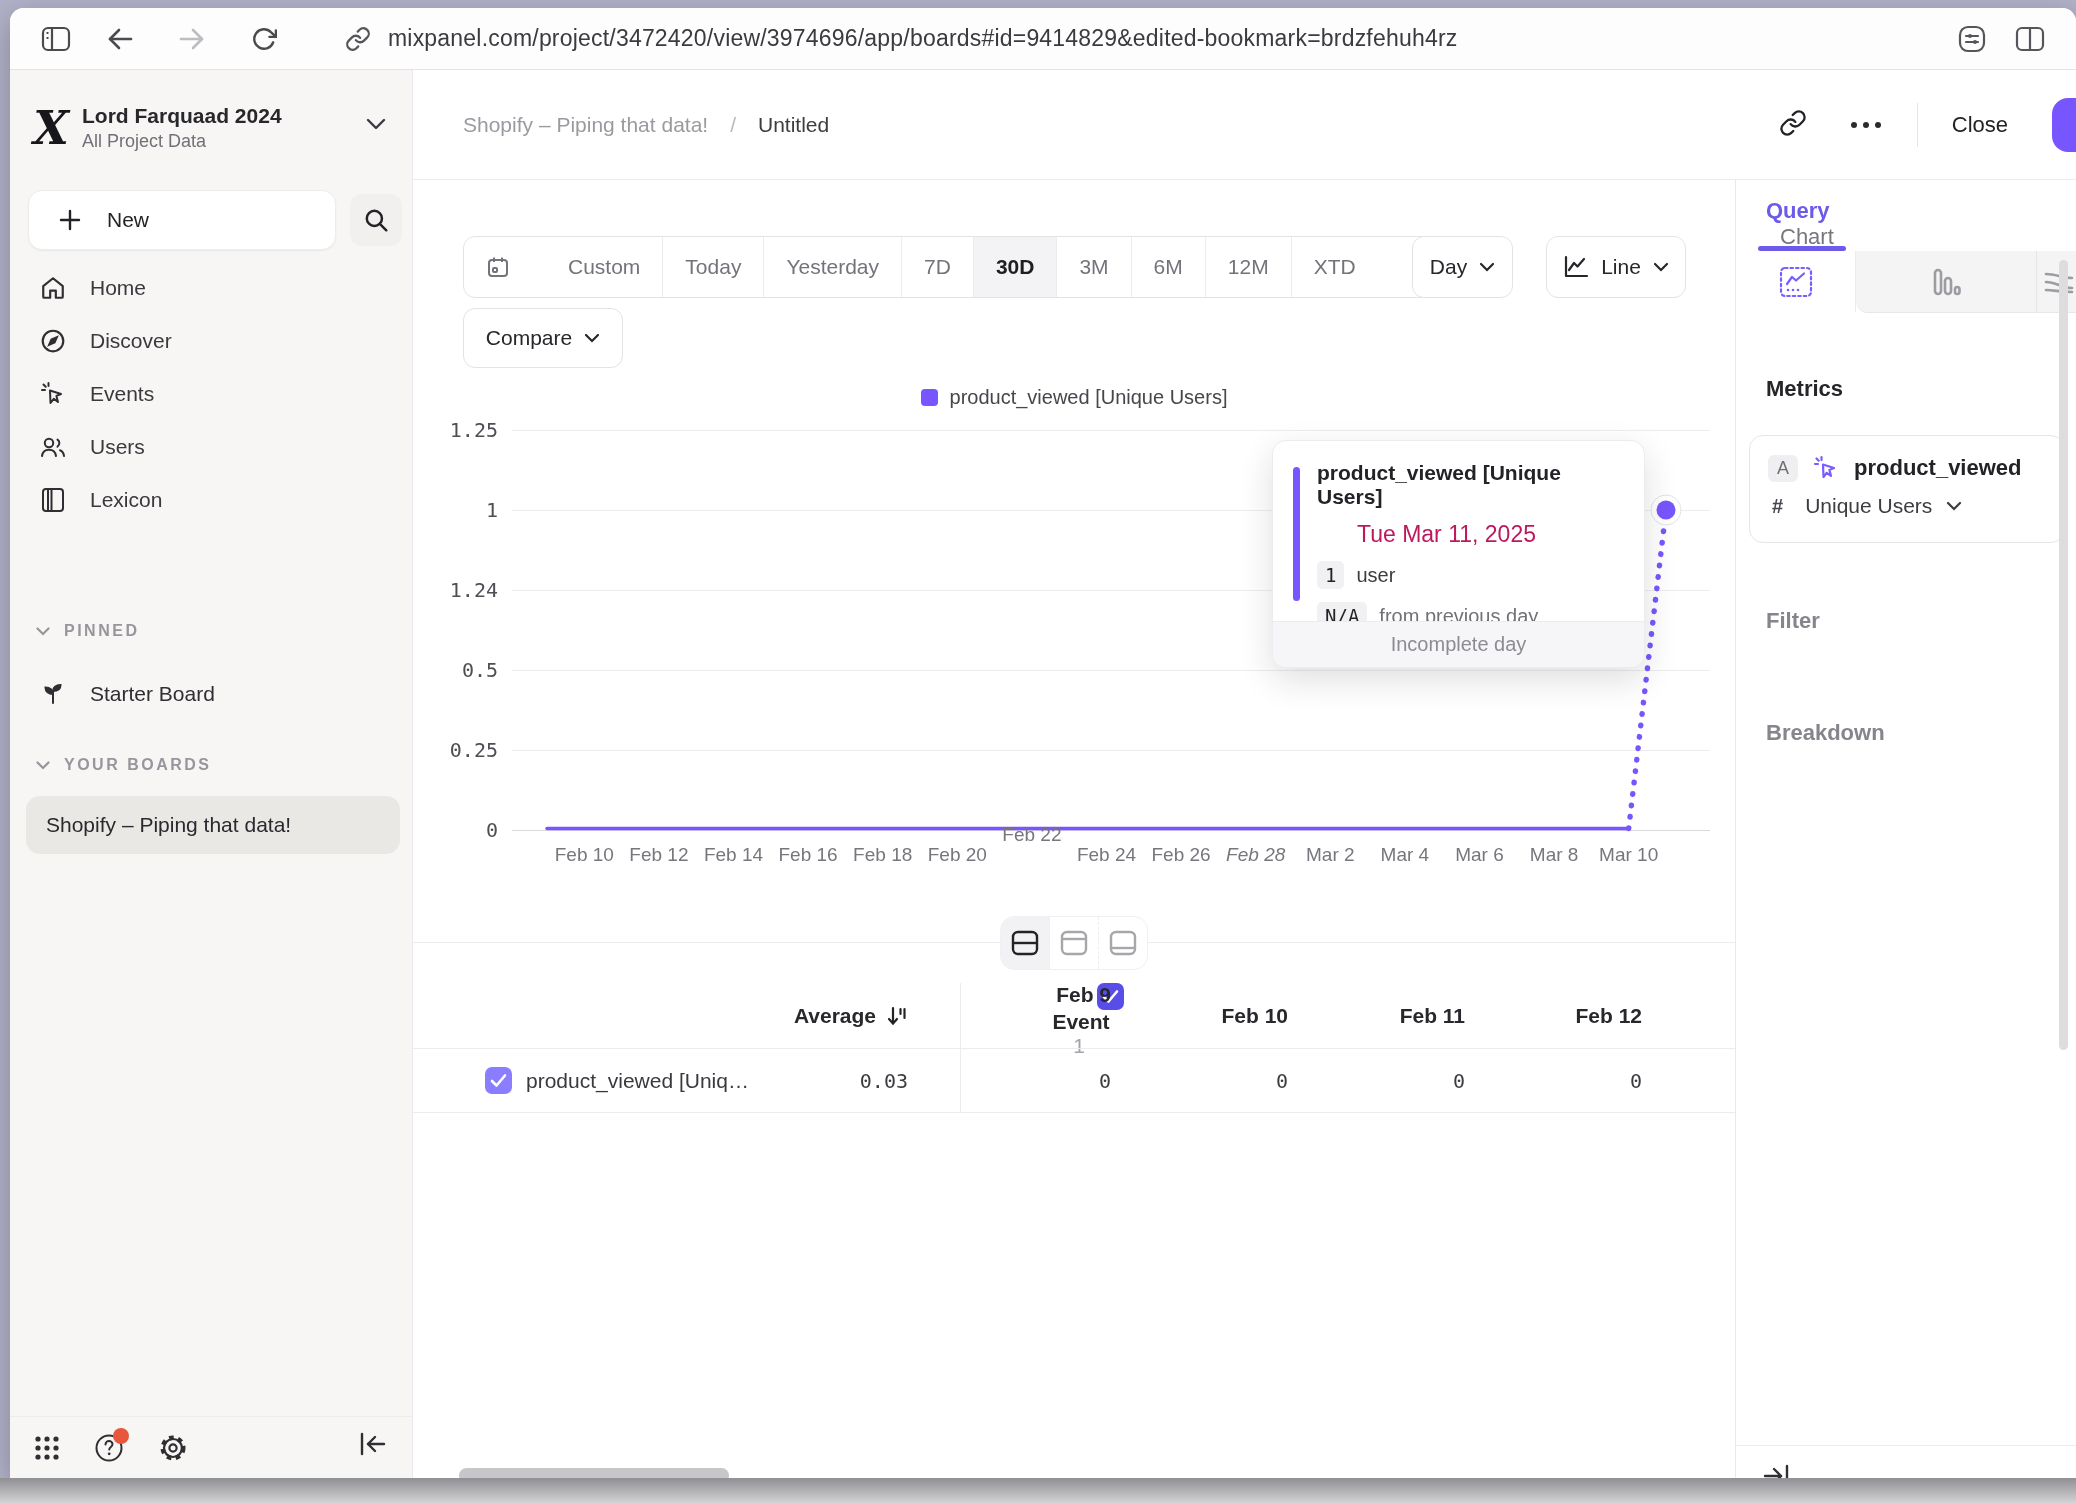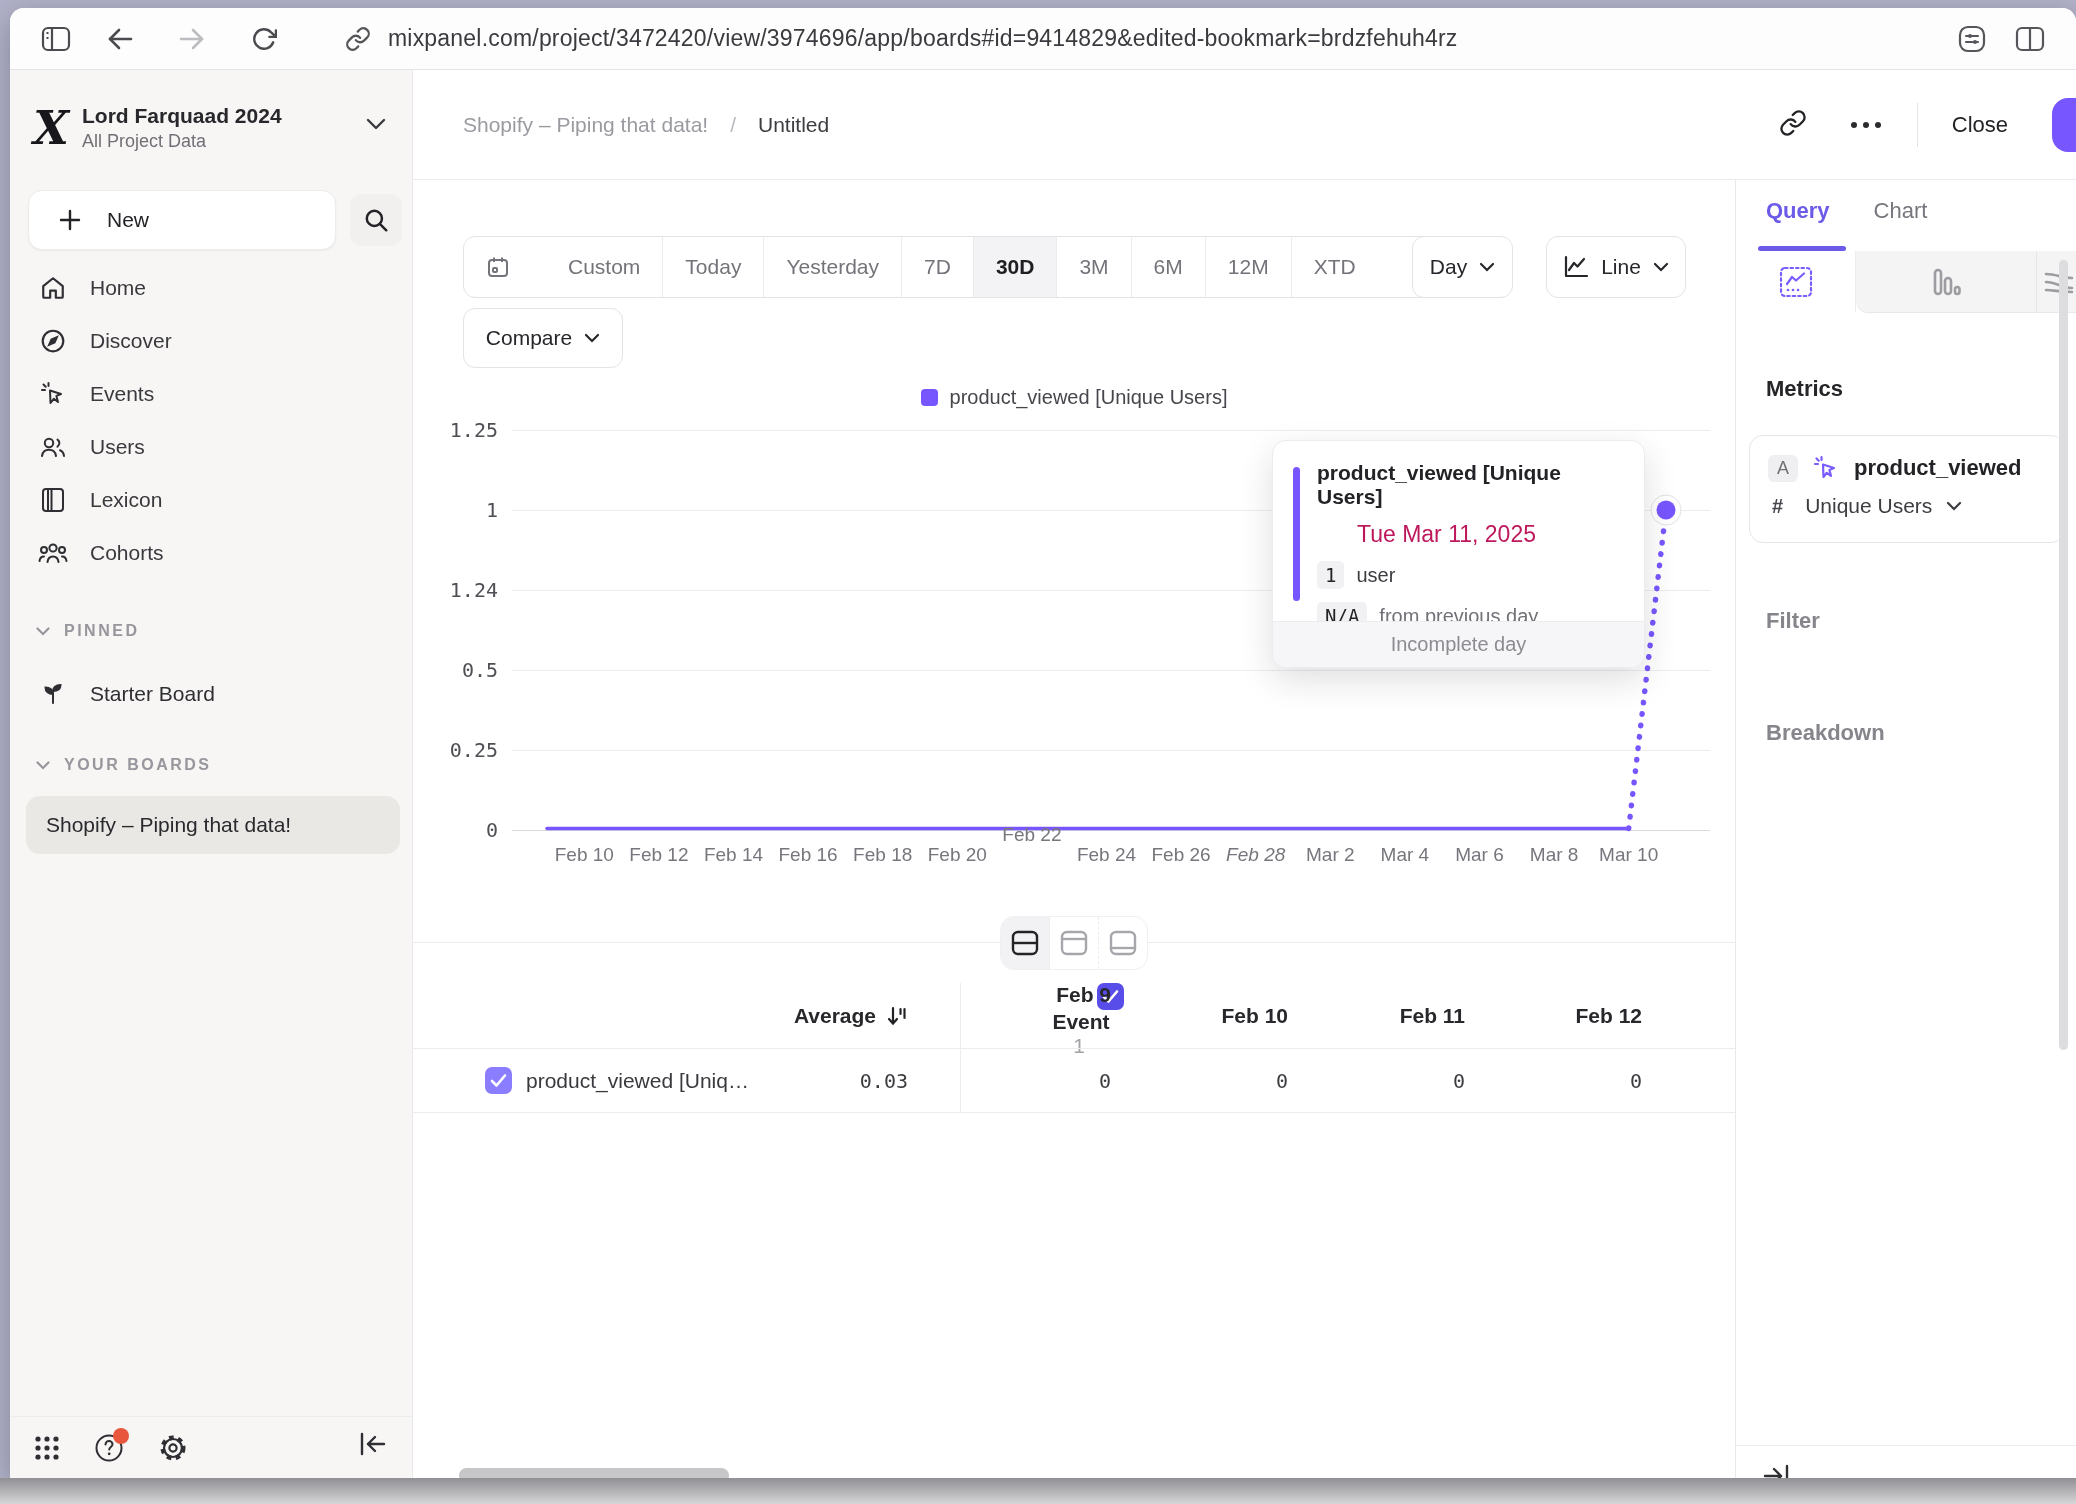--- a/index.html
+++ b/index.html
@@ -138,21 +138,21 @@
   #tbl-header .chev { margin-left:12px; }
   #avg-head { position:absolute; left:0; top:803px; height:65px; width:495px; display:flex; align-items:center; justify-content:flex-end; font-size:21px; font-weight:600; color:#28282c; }
   #avg-head svg { margin-left:10px; }
   .datecol { position:absolute; height:65px; display:flex; align-items:center; justify-content:flex-end; font-size:21px; font-weight:600; color:#28282c; }
   .numcell { position:absolute; height:65px; display:flex; align-items:center; justify-content:flex-end; font-family:"DejaVu Sans Mono", monospace; font-size:20px; color:#3c3c41; }
   #row-name { margin-left:14px; font-size:21px; color:#39393e; white-space:nowrap; }
   #hscroll { position:absolute; left:46px; top:1288px; width:270px; height:15px; border-radius:8px; background:#c7c7c9; }
 
   
   #qpanel { position:absolute; left:1725px; top:172px; width:341px; height:1306px; background:#fff; border-left:1px solid #e9e9ec; }
-  #qp-tabs { position:absolute; left:0; top:18px; display:flex; }
+  #qp-tabs { position:absolute; left:0; top:18px; display:flex;flex-direction:column; }
   .qp-tab { font-size:22px; margin-left:30px; }
   .qp-tab.active { color:#6c5be8; font-weight:600; }
   .qp-tab.idle { color:#77767c; margin-left:44px; }
   #qp-underline { position:absolute; left:22px; top:66px; width:88px; height:5px; border-radius:3px; background:#6c5be8; }
   #qp-strip { position:absolute; left:0; top:71px; width:341px; height:62px; display:flex; }
   .qp-cell { display:flex; align-items:center; justify-content:center; }
   #qp-cell-active { width:120px; background:#fff; border-right:1px solid #ececef; border-bottom:1px solid #fff; }
   #qp-cell-bar { width:180px; background:#f4f4f5; border-bottom:1px solid #e8e8ea; border-radius:0 0 0 12px; }
   #qp-cell-flow { flex:1; background:#f4f4f5; border-left:1px solid #e6e6e9; border-bottom:1px solid #e8e8ea; }
 
@@ -300,33 +300,20 @@
     </div>
     <div class="nav-item" style="top:404px">
       <span class="nicon">
         <svg width="24" height="26" viewBox="0 0 24 26" fill="none" stroke="#2e2e33" stroke-width="2">
             <rect x="2" y="2" width="20" height="22" rx="3"></rect>
             <line x1="7" y1="2" x2="7" y2="24"></line>
             <line x1="10.5" y1="2" x2="10.5" y2="24"></line>
           </svg>
       </span>
         <span class="nlabel">Lexicon</span>
-    </div>
-    <div class="nav-item" style="top:457px">
-      <span class="nicon">
-        <svg width="30" height="24" viewBox="0 0 30 24" fill="none" stroke="#2e2e33" stroke-width="2" stroke-linecap="round">
-            <circle cx="15" cy="7" r="3.6"></circle>
-            <path d="M9.5 21c.5-3.4 2.6-5.4 5.5-5.4s5 2 5.5 5.4"></path>
-            <circle cx="6" cy="9" r="3"></circle>
-            <path d="M1.5 20c.4-2.8 2-4.5 4.5-4.5"></path>
-            <circle cx="24" cy="9" r="3"></circle>
-            <path d="M28.5 20c-.4-2.8-2-4.5-4.5-4.5"></path>
-          </svg>
-      </span>
-        <span class="nlabel">Cohorts</span>
     </div>
 
     <div class="side-section" style="top:552px">
       <svg width="14" height="9" viewBox="0 0 14 9" fill="none" stroke="#97969c" stroke-width="2.2" stroke-linecap="round">
           <polyline points="1.5,1.5 7,7 12.5,1.5"></polyline>
         </svg>
       <span>PINNED</span>
     </div>
     <div id="starter-board">
       <span class="nicon" style="width:30px; margin-left:14px; display:flex; justify-content:center">

